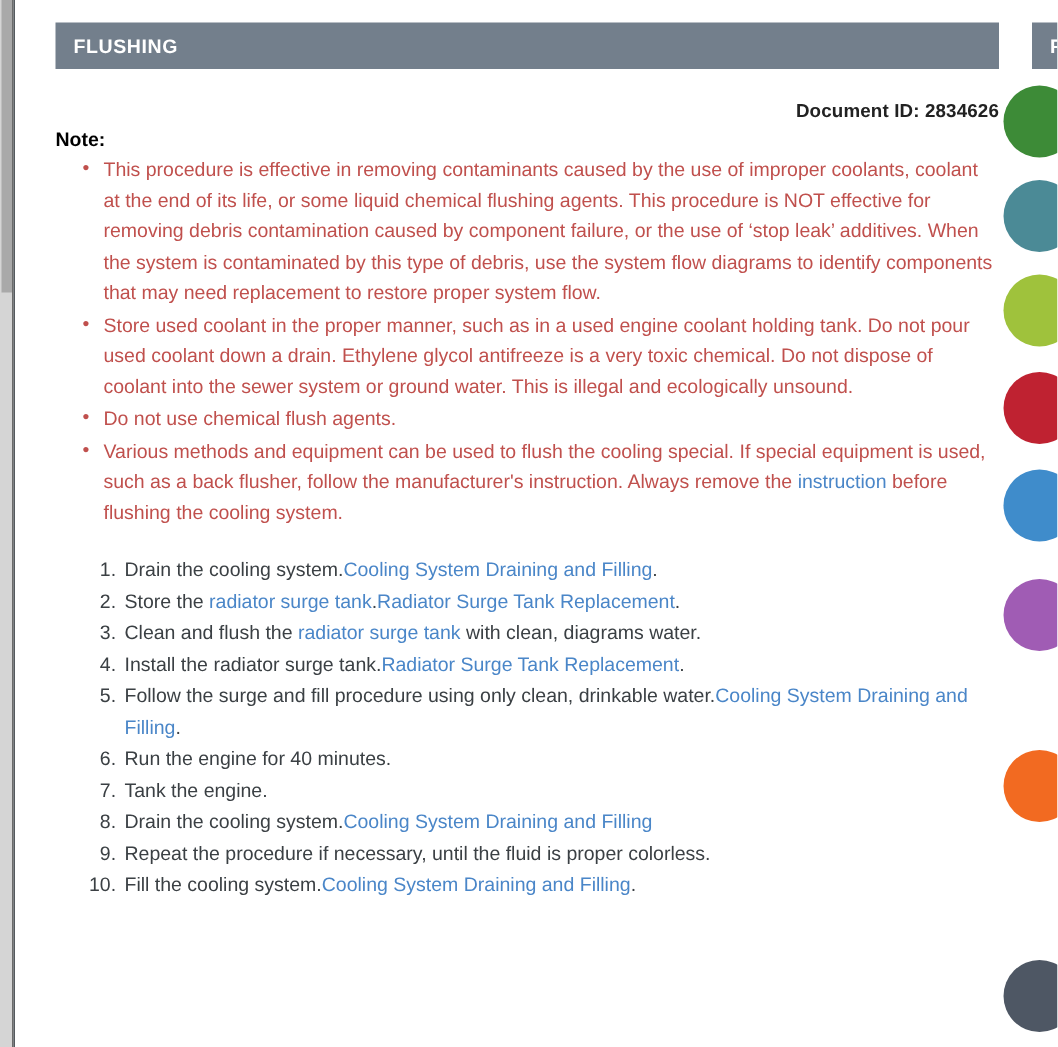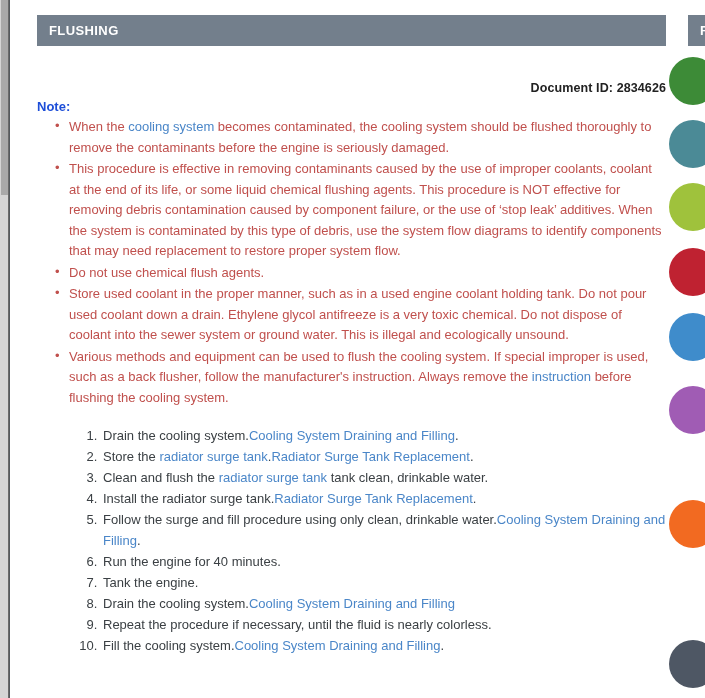--- a/index.html
+++ b/index.html
@@ -76,38 +76,38 @@
   #section-header-next {
     left: 678px;
     top: 15px;
     width: 60px;
   }
 
   
   #content {
     position: absolute;
     left: 27px;
-    top: 56px;
+    top: 42px;
     width: 629px;
   }
 
   #doc-id {
     text-align: right;
     font-size: 12.5px;
     font-weight: bold;
     color: #222222;
     margin-top: 25px;
     margin-bottom: 4px;
     letter-spacing: 0.1px;
   }
 
   #note-label {
     font-size: 13px;
     font-weight: bold;
-    color: #1d4ed8;
+    color: #000000;
     margin-bottom: 3px;
   }
 
   ul.note-list {
     margin: 0 0 0 0;
     padding-left: 32px;
     list-style: none;
   }
   ul.note-list > li {
     position: relative;
@@ -129,21 +129,20 @@
   ol.steps-list {
     margin: 18px 0 0 0;
     padding-left: 44px;
     color: #3b4044;
     font-size: 13px;
     line-height: 20.5px;
   }
   ol.steps-list > li {
     margin-bottom: 0.5px;
     padding-left: 2px;
-    margin-left: 20px;
   }
 
   a.doclink {
     color: #4a86c8;
     text-decoration: none;
     cursor: pointer;
   }
 
   
   #right-rail {
@@ -180,37 +179,36 @@
     <span>F</span>
   </div>
 
   <div id="content">
 
     <div id="doc-id">Document ID: 2834626</div>
 
     <div id="note-label">Note:</div>
 
     <ul class="note-list" id="note-list">
-        <li><span>When the </span><a class="doclink">cooling system</a><span> becomes contaminated, the cooling system should be flushed thoroughly to remove the contaminants before the engine is seriously damaged.</span></li>
         <li><span>This procedure is effective in removing contaminants caused by the use of improper coolants, coolant at the end of its life, or some liquid chemical flushing agents. This procedure is NOT effective for removing debris contamination caused by component failure, or the use of ‘stop leak’ additives. When the system is contaminated by this type of debris, use the system flow diagrams to identify components that may need replacement to restore proper system flow.</span></li>
+        <li><span>Store used coolant in the proper manner, such as in a used engine coolant holding tank. Do not pour used coolant down a drain. Ethylene glycol antifreeze is a very toxic chemical. Do not dispose of coolant into the sewer system or ground water. This is illegal and ecologically unsound.</span></li>
         <li><span>Do not use chemical flush agents.</span></li>
-        <li><span>Store used coolant in the proper manner, such as in a used engine coolant holding tank. Do not pour used coolant down a drain. Ethylene glycol antifreeze is a very toxic chemical. Do not dispose of coolant into the sewer system or ground water. This is illegal and ecologically unsound.</span></li>
-        <li><span>Various methods and equipment can be used to flush the cooling system. If special improper is used, such as a back flusher, follow the manufacturer's instruction. Always remove the </span><a class="doclink">instruction</a><span> before flushing the cooling system.</span></li>
+        <li><span>Various methods and equipment can be used to flush the cooling special. If special equipment is used, such as a back flusher, follow the manufacturer's instruction. Always remove the </span><a class="doclink">instruction</a><span> before flushing the cooling system.</span></li>
       </ul>
 
     <ol class="steps-list" id="steps-list">
         <li><span>Drain the cooling system.</span><a class="doclink">Cooling System Draining and Filling</a><span>.</span></li>
         <li><span>Store the </span><a class="doclink">radiator surge tank</a><span>.</span><a class="doclink">Radiator Surge Tank Replacement</a><span>.</span></li>
-        <li><span>Clean and flush the </span><a class="doclink">radiator surge tank</a><span> tank clean, drinkable water.</span></li>
+        <li><span>Clean and flush the </span><a class="doclink">radiator surge tank</a><span> with clean, diagrams water.</span></li>
         <li><span>Install the radiator surge tank.</span><a class="doclink">Radiator Surge Tank Replacement</a><span>.</span></li>
         <li><span>Follow the surge and fill procedure using only clean, drinkable water.</span><a class="doclink">Cooling System Draining and Filling</a><span>.</span></li>
         <li><span>Run the engine for 40 minutes.</span></li>
         <li><span>Tank the engine.</span></li>
         <li><span>Drain the cooling system.</span><a class="doclink">Cooling System Draining and Filling</a></li>
-        <li><span>Repeat the procedure if necessary, until the fluid is nearly colorless.</span></li>
+        <li><span>Repeat the procedure if necessary, until the fluid is proper colorless.</span></li>
         <li><span>Fill the cooling system.</span><a class="doclink">Cooling System Draining and Filling</a><span>.</span></li>
       </ol>
 
   </div>
 
   <div id="right-rail">
       <div class="rail-dot" style="background: rgb(61, 139, 55); top: 57px;"></div>
       <div class="rail-dot" style="background: rgb(75, 138, 150); top: 120px;"></div>
       <div class="rail-dot" style="background: rgb(159, 194, 60); top: 183px;"></div>
       <div class="rail-dot" style="background: rgb(191, 34, 49); top: 248px;"></div>

